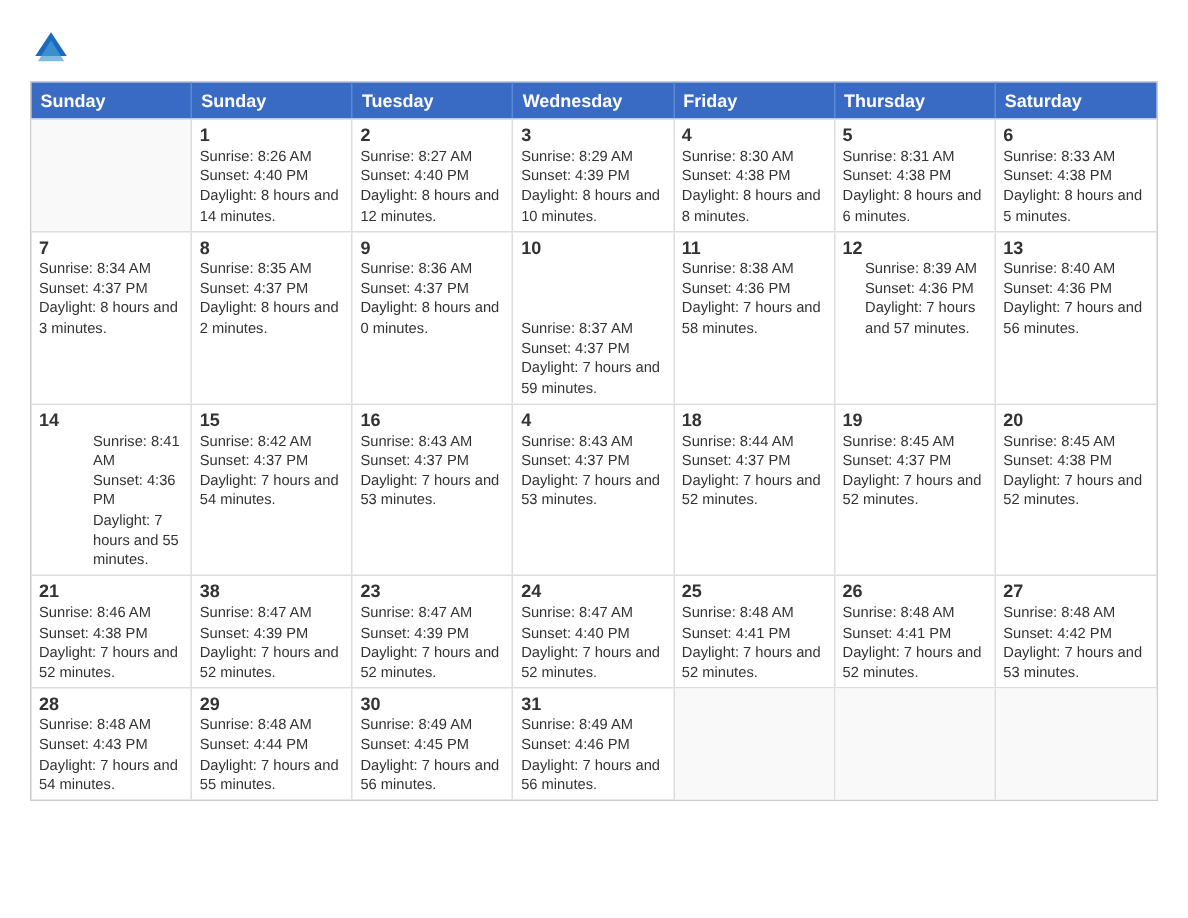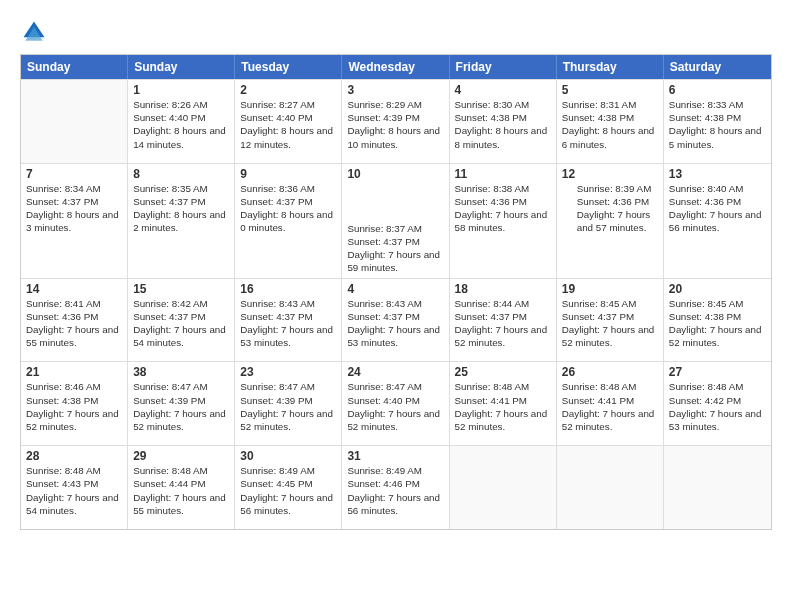--- a/index.html
+++ b/index.html
@@ -225,21 +225,21 @@
           <div class="cal-cell">
             <div class="day-num">13</div>
             <div class="cell-text" style="white-space: pre-line;">Sunrise: 8:40 AM
 Sunset: 4:36 PM
 Daylight: 7 hours and 56 minutes.</div>
           </div>
         </div>
         <div class="cal-row">
           <div class="cal-cell">
             <div class="day-num">14</div>
-            <div class="cell-text" style="white-space: pre-line;">Sunrise: 8:41 AM
+            <div class="cell-text" style="white-space: pre-line; margin-left: 36px;">Sunrise: 8:41 AM
 Sunset: 4:36 PM
 Daylight: 7 hours and 55 minutes.</div>
           </div>
           <div class="cal-cell">
             <div class="day-num">15</div>
             <div class="cell-text" style="white-space: pre-line;">Sunrise: 8:42 AM
 Sunset: 4:37 PM
 Daylight: 7 hours and 54 minutes.</div>
           </div>
           <div class="cal-cell">

